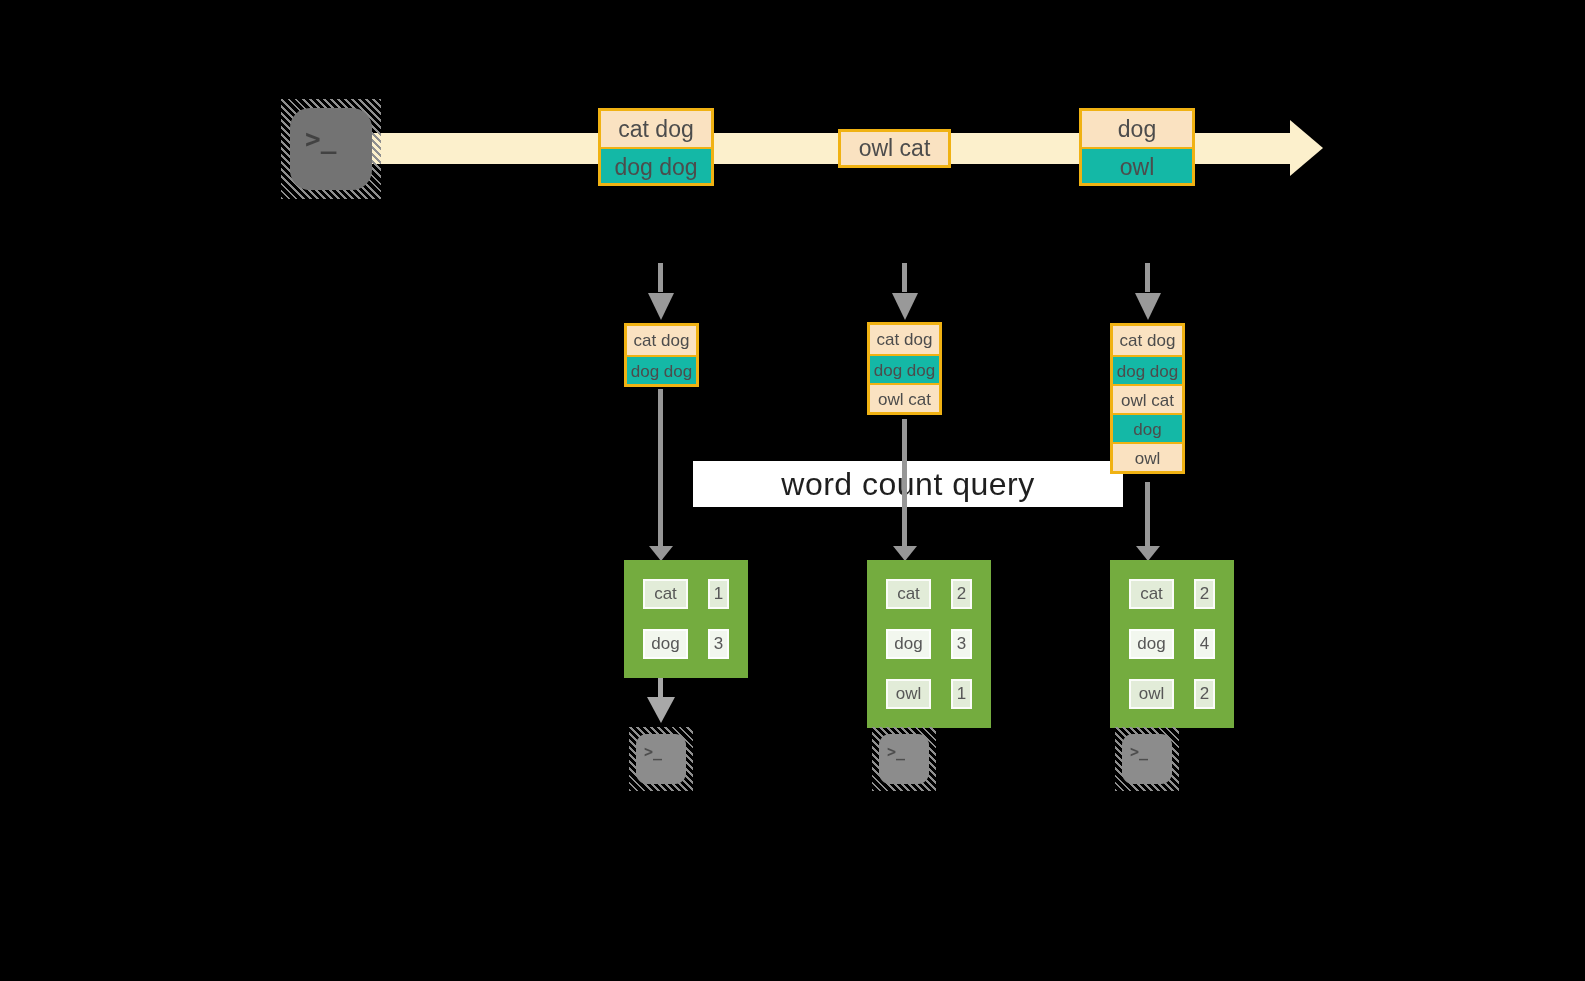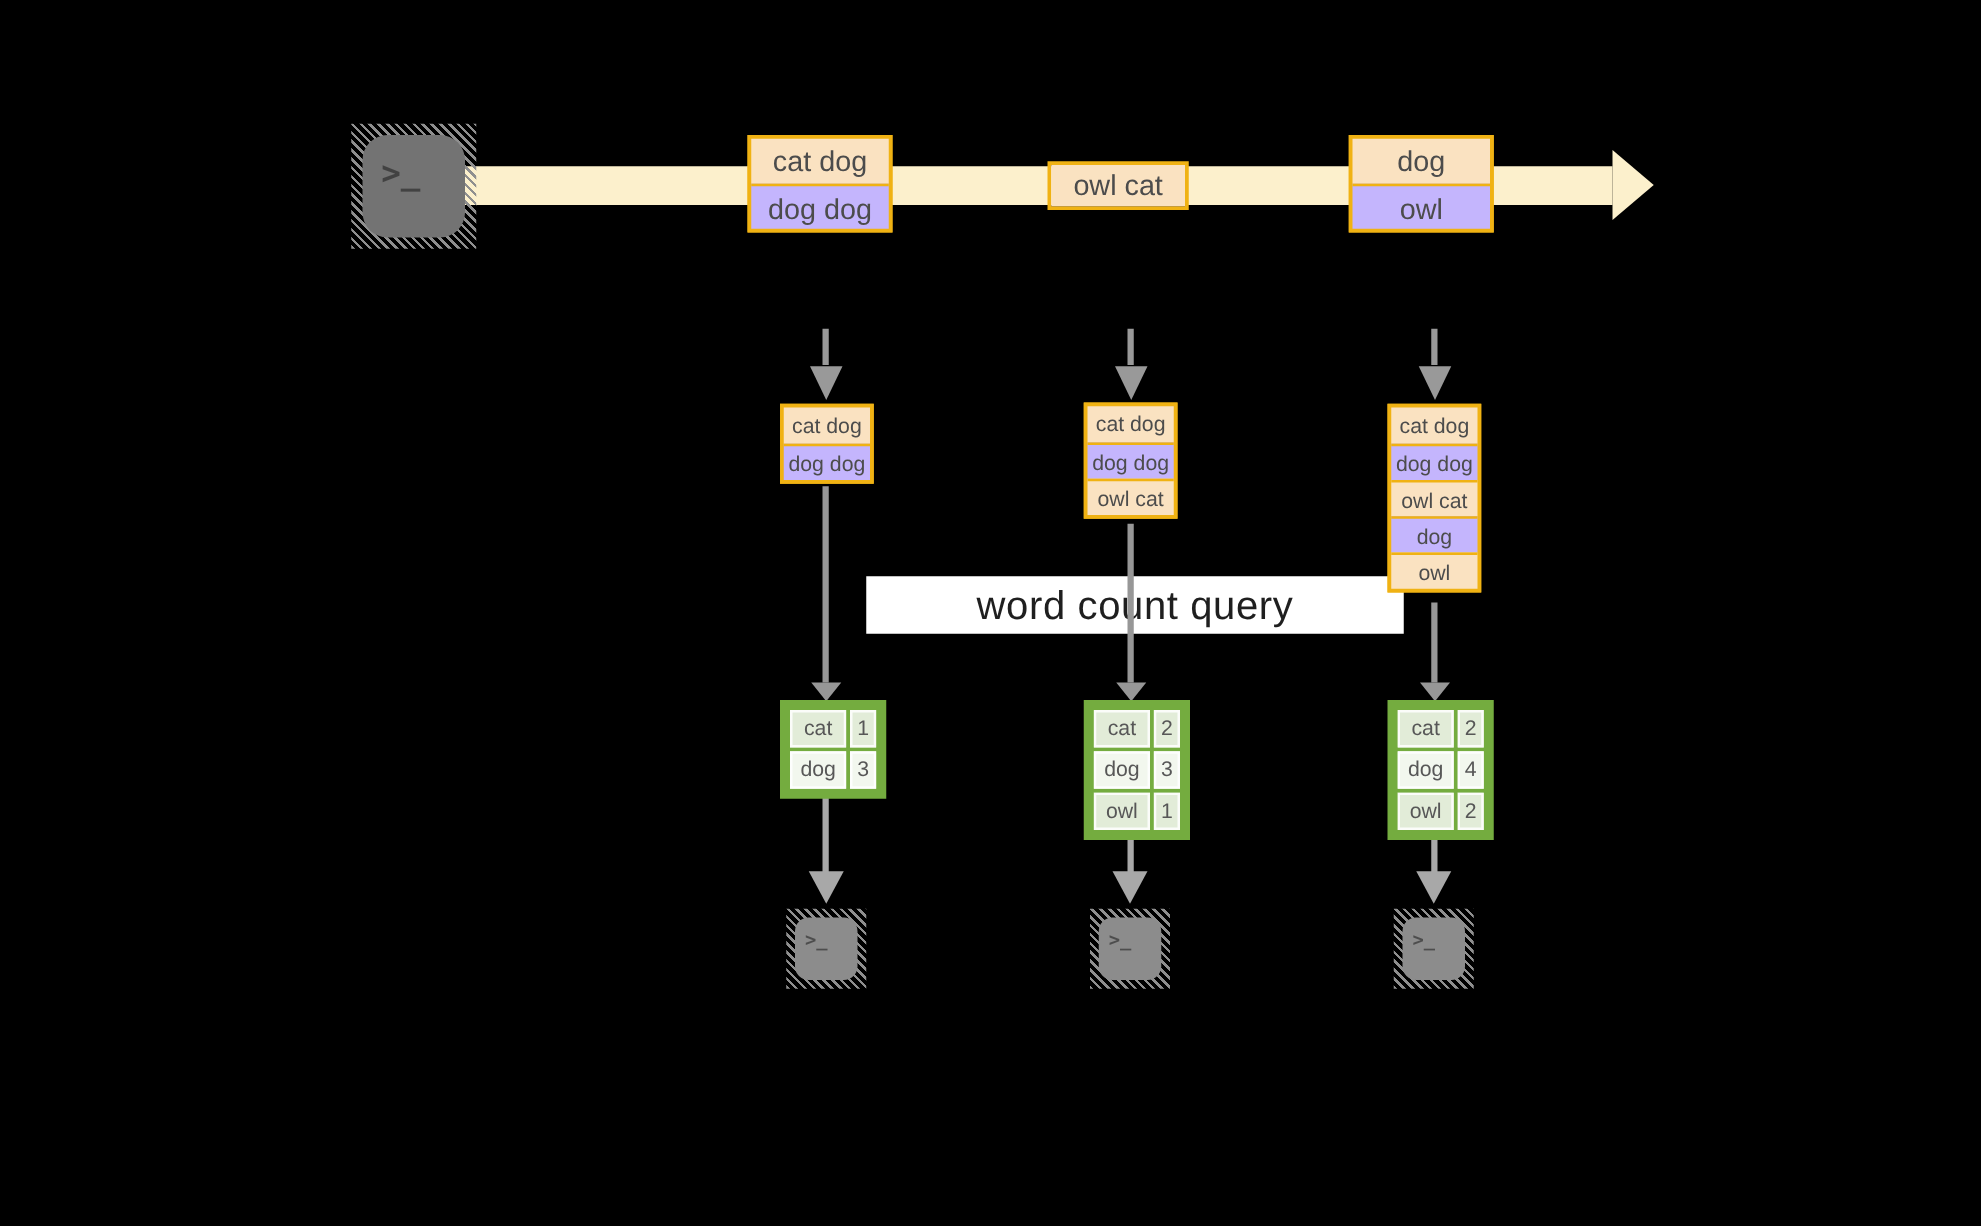--- a/index.html
+++ b/index.html
@@ -14,39 +14,39 @@
                border-left:33px solid #FCF0CC;}
 
   
   .obox{position:absolute;border:3px solid #F0B213;box-sizing:border-box;z-index:3;background:#F0B213;}
   .ocell{text-align:center;color:#4c4c4c;box-sizing:border-box;}
   .ocell + .ocell{border-top:2px solid #F0B213;}
   .ocell.lg{height:36px;line-height:36px;font-size:23px;}
   .ocell.md{height:33px;line-height:33px;font-size:23px;}
   .ocell.sm{height:29px;line-height:29px;font-size:17px;}
   .peach{background:#FAE2C1;}
-  .cream{background:#c4b5fd;}
+  .cream{background:#14b8a6;}
 
   
   .vline{position:absolute;width:5px;z-index:2;}
   .v-dash{background:#999999;}
   .v-dark{background:#979797;}
   .v-light{background:#A8A8A8;}
   .tri{position:absolute;width:0;height:0;z-index:2;}
   .tri-dash{border-left:13px solid transparent;border-right:13px solid transparent;border-top:27px solid #999999;}
   .tri-mid{border-left:12px solid transparent;border-right:12px solid transparent;border-top:15px solid #979797;}
   .tri-big{border-left:14px solid transparent;border-right:14px solid transparent;border-top:26px solid #A8A8A8;}
 
   
   .band{position:absolute;left:693px;top:461px;width:430px;height:46px;background:#ffffff;z-index:1;
         display:flex;align-items:center;justify-content:center;}
   .band span{font-size:32px;color:#1f1f1f;letter-spacing:0.5px;}
 
   
-  .gtable{position:absolute;display:grid;grid-template-columns:45px 21px;gap:3px;padding:8px;
+  .gtable{position:absolute;display:grid;grid-template-columns:45px 21px;gap:20px;padding:19px;
           background:#74AC3F;z-index:3;}
   .gcell{height:30px;line-height:30px;text-align:center;font-size:17px;color:#575757;
          box-shadow:inset 0 0 0 2px rgba(255,255,255,0.85);}
   .g-dark{background:#E2ECD8;}
   .g-light{background:#F2F7EE;}
 
   
   .term{position:absolute;z-index:3;
         background:repeating-linear-gradient(45deg,#8f8f8f 0 2px,transparent 2px 5px);}
   .term-inner{position:absolute;}

